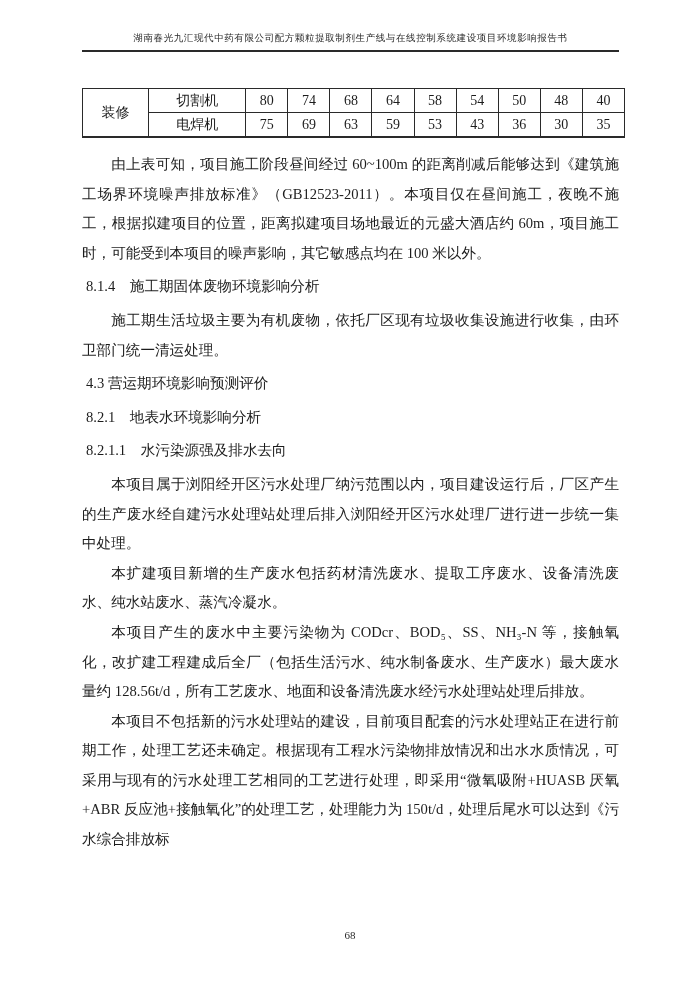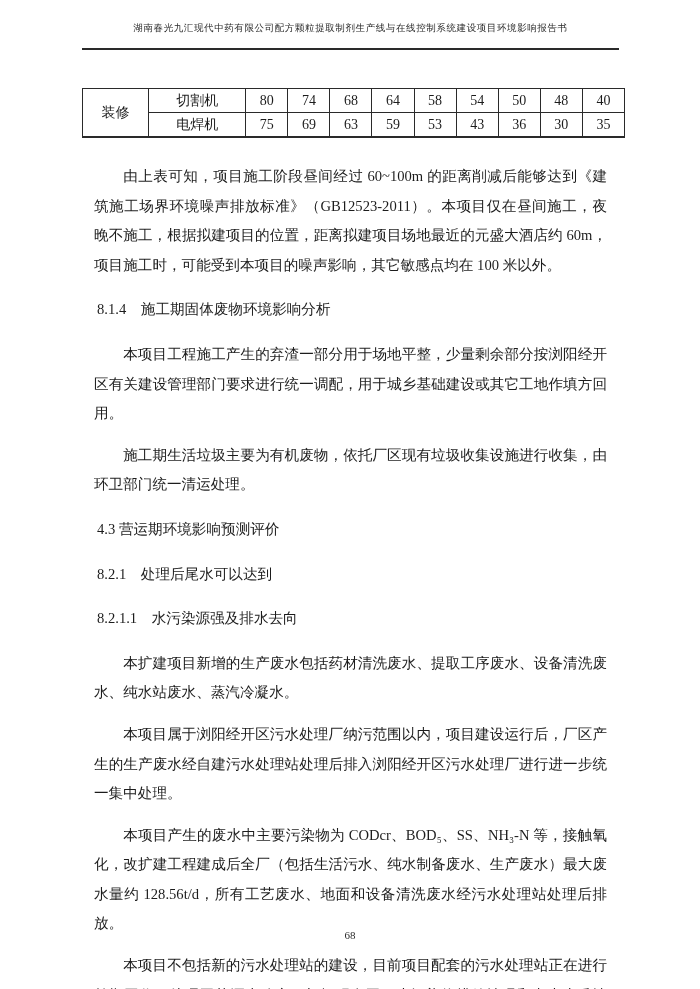--- a/index.html
+++ b/index.html
@@ -11,25 +11,25 @@
     position: relative;
     width: 700px;
     height: 989px;
     background: #ffffff;
     color: #1c1c1c;
     font-family: "Liberation Serif", "DejaVu Serif", serif;
     overflow: hidden;
   }
   .header {
     position: absolute;
-    top: 22px;
+    top: 32px;
     left: 82px;
     width: 537px;
     border-bottom: 2px solid #2a2a2a;
-    padding-bottom: 13px;
+    padding-bottom: 5px;
   }
   .header-title {
     font-size: 9.5px;
     letter-spacing: 0.6px;
     text-align: center;
     color: #2a2a2a;
     white-space: nowrap;
   }
   .noise-table {
     position: absolute;
@@ -53,25 +53,25 @@
     position: absolute;
     top: 150px;
     left: 82px;
     width: 537px;
     font-size: 14.6px;
     line-height: 29.6px;
     text-align: justify;
     text-justify: inter-ideograph;
   }
   .para {
-    margin: 12px;
+    margin: 0;
     text-indent: 2em;
   }
   .heading {
-    margin: 15px;
+    margin: 4px;
     text-indent: 0;
   }
   .footer {
     position: absolute;
     bottom: 46px;
     left: 0;
     width: 100%;
     text-align: center;
   }
   .page-number {
@@ -127,27 +127,26 @@
         <td>36</td>
         <td>30</td>
         <td>35</td>
       </tr>
     </tbody>
   </table>
 
   <div class="content">
     <p class="para">由上表可知，项目施工阶段昼间经过 60~100m 的距离削减后能够达到《建筑施工场界环境噪声排放标准》（GB12523-2011）。本项目仅在昼间施工，夜晚不施工，根据拟建项目的位置，距离拟建项目场地最近的元盛大酒店约 60m，项目施工时，可能受到本项目的噪声影响，其它敏感点均在 100 米以外。</p>
     <p class="heading">8.1.4　施工期固体废物环境影响分析</p>
-    <p class="para">本项目工程施工产生的弃渣一部分用于场地平整，少量剩余部分按浏阳经开区有关建设管理部门要求进行统一调配，用于城乡基础建设或其它工地作填方回用。</p>
     <p class="para">施工期生活垃圾主要为有机废物，依托厂区现有垃圾收集设施进行收集，由环卫部门统一清运处理。</p>
     <p class="heading">4.3 营运期环境影响预测评价</p>
-    <p class="heading">8.2.1　处理后尾水可以达到</p>
+    <p class="heading">8.2.1　地表水环境影响分析</p>
     <p class="heading">8.2.1.1　水污染源强及排水去向</p>
+    <p class="para">本项目属于浏阳经开区污水处理厂纳污范围以内，项目建设运行后，厂区产生的生产废水经自建污水处理站处理后排入浏阳经开区污水处理厂进行进一步统一集中处理。</p>
     <p class="para">本扩建项目新增的生产废水包括药材清洗废水、提取工序废水、设备清洗废水、纯水站废水、蒸汽冷凝水。</p>
-    <p class="para">本项目属于浏阳经开区污水处理厂纳污范围以内，项目建设运行后，厂区产生的生产废水经自建污水处理站处理后排入浏阳经开区污水处理厂进行进一步统一集中处理。</p>
     <p class="para">本项目产生的废水中主要污染物为 CODcr、BOD₅、SS、NH₃-N 等，接触氧化，改扩建工程建成后全厂（包括生活污水、纯水制备废水、生产废水）最大废水量约 128.56t/d，所有工艺废水、地面和设备清洗废水经污水处理站处理后排放。</p>
     <p class="para">本项目不包括新的污水处理站的建设，目前项目配套的污水处理站正在进行前期工作，处理工艺还未确定。根据现有工程水污染物排放情况和出水水质情况，可采用与现有的污水处理工艺相同的工艺进行处理，即采用“微氧吸附+HUASB 厌氧+ABR 反应池+接触氧化”的处理工艺，处理能力为 150t/d，处理后尾水可以达到《污水综合排放标</p>
   </div>
 
   <div class="footer">
     <span class="page-number">68</span>
   </div>
 
 </div>
 

